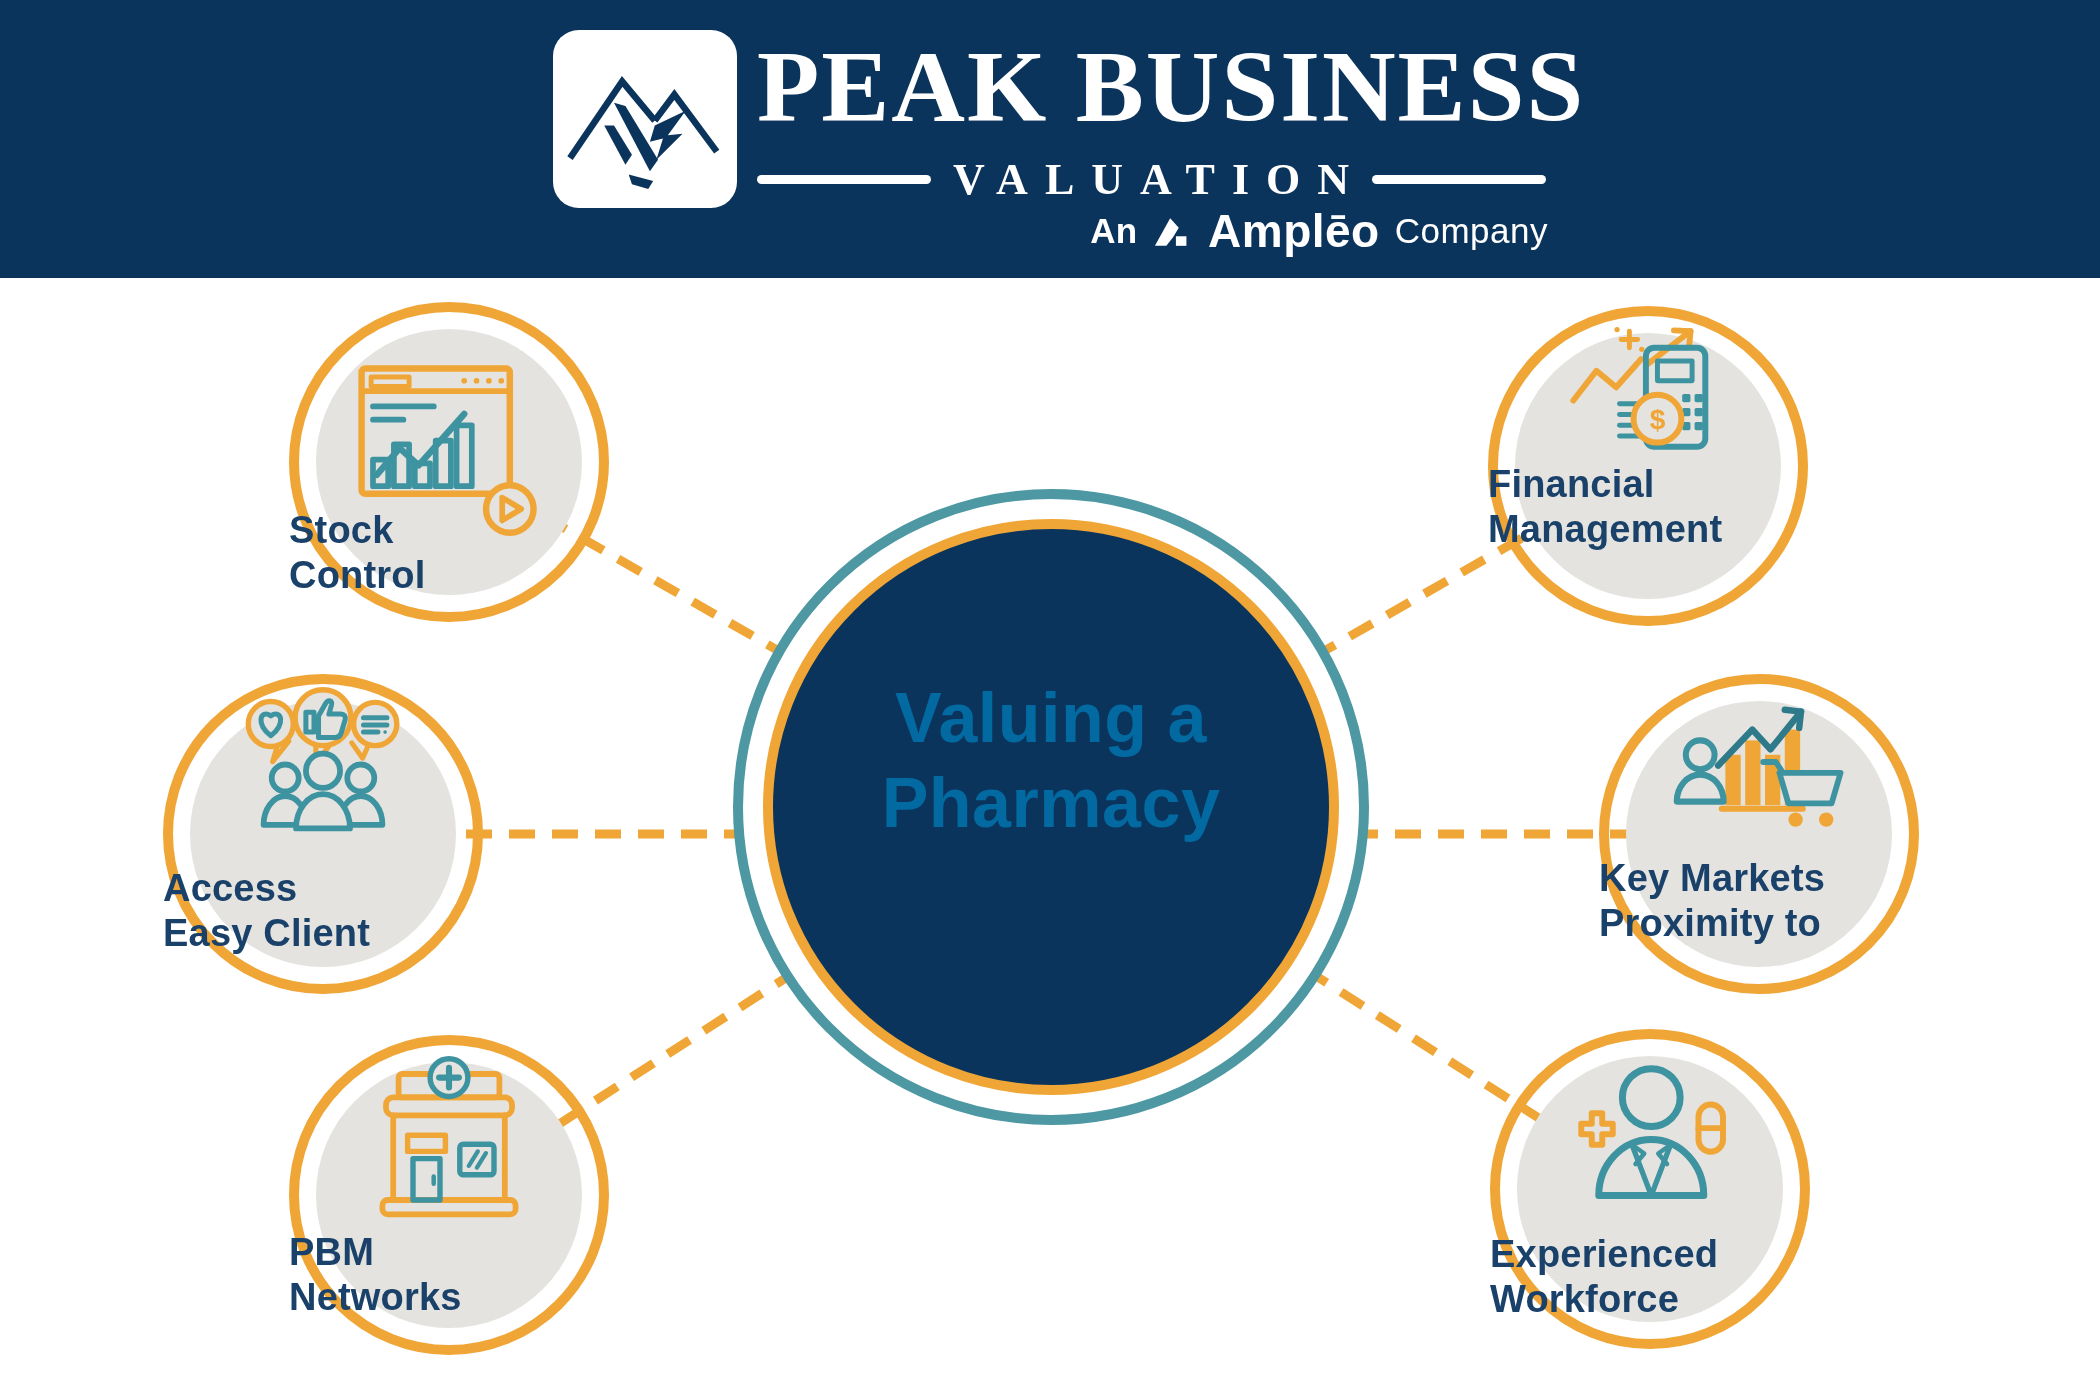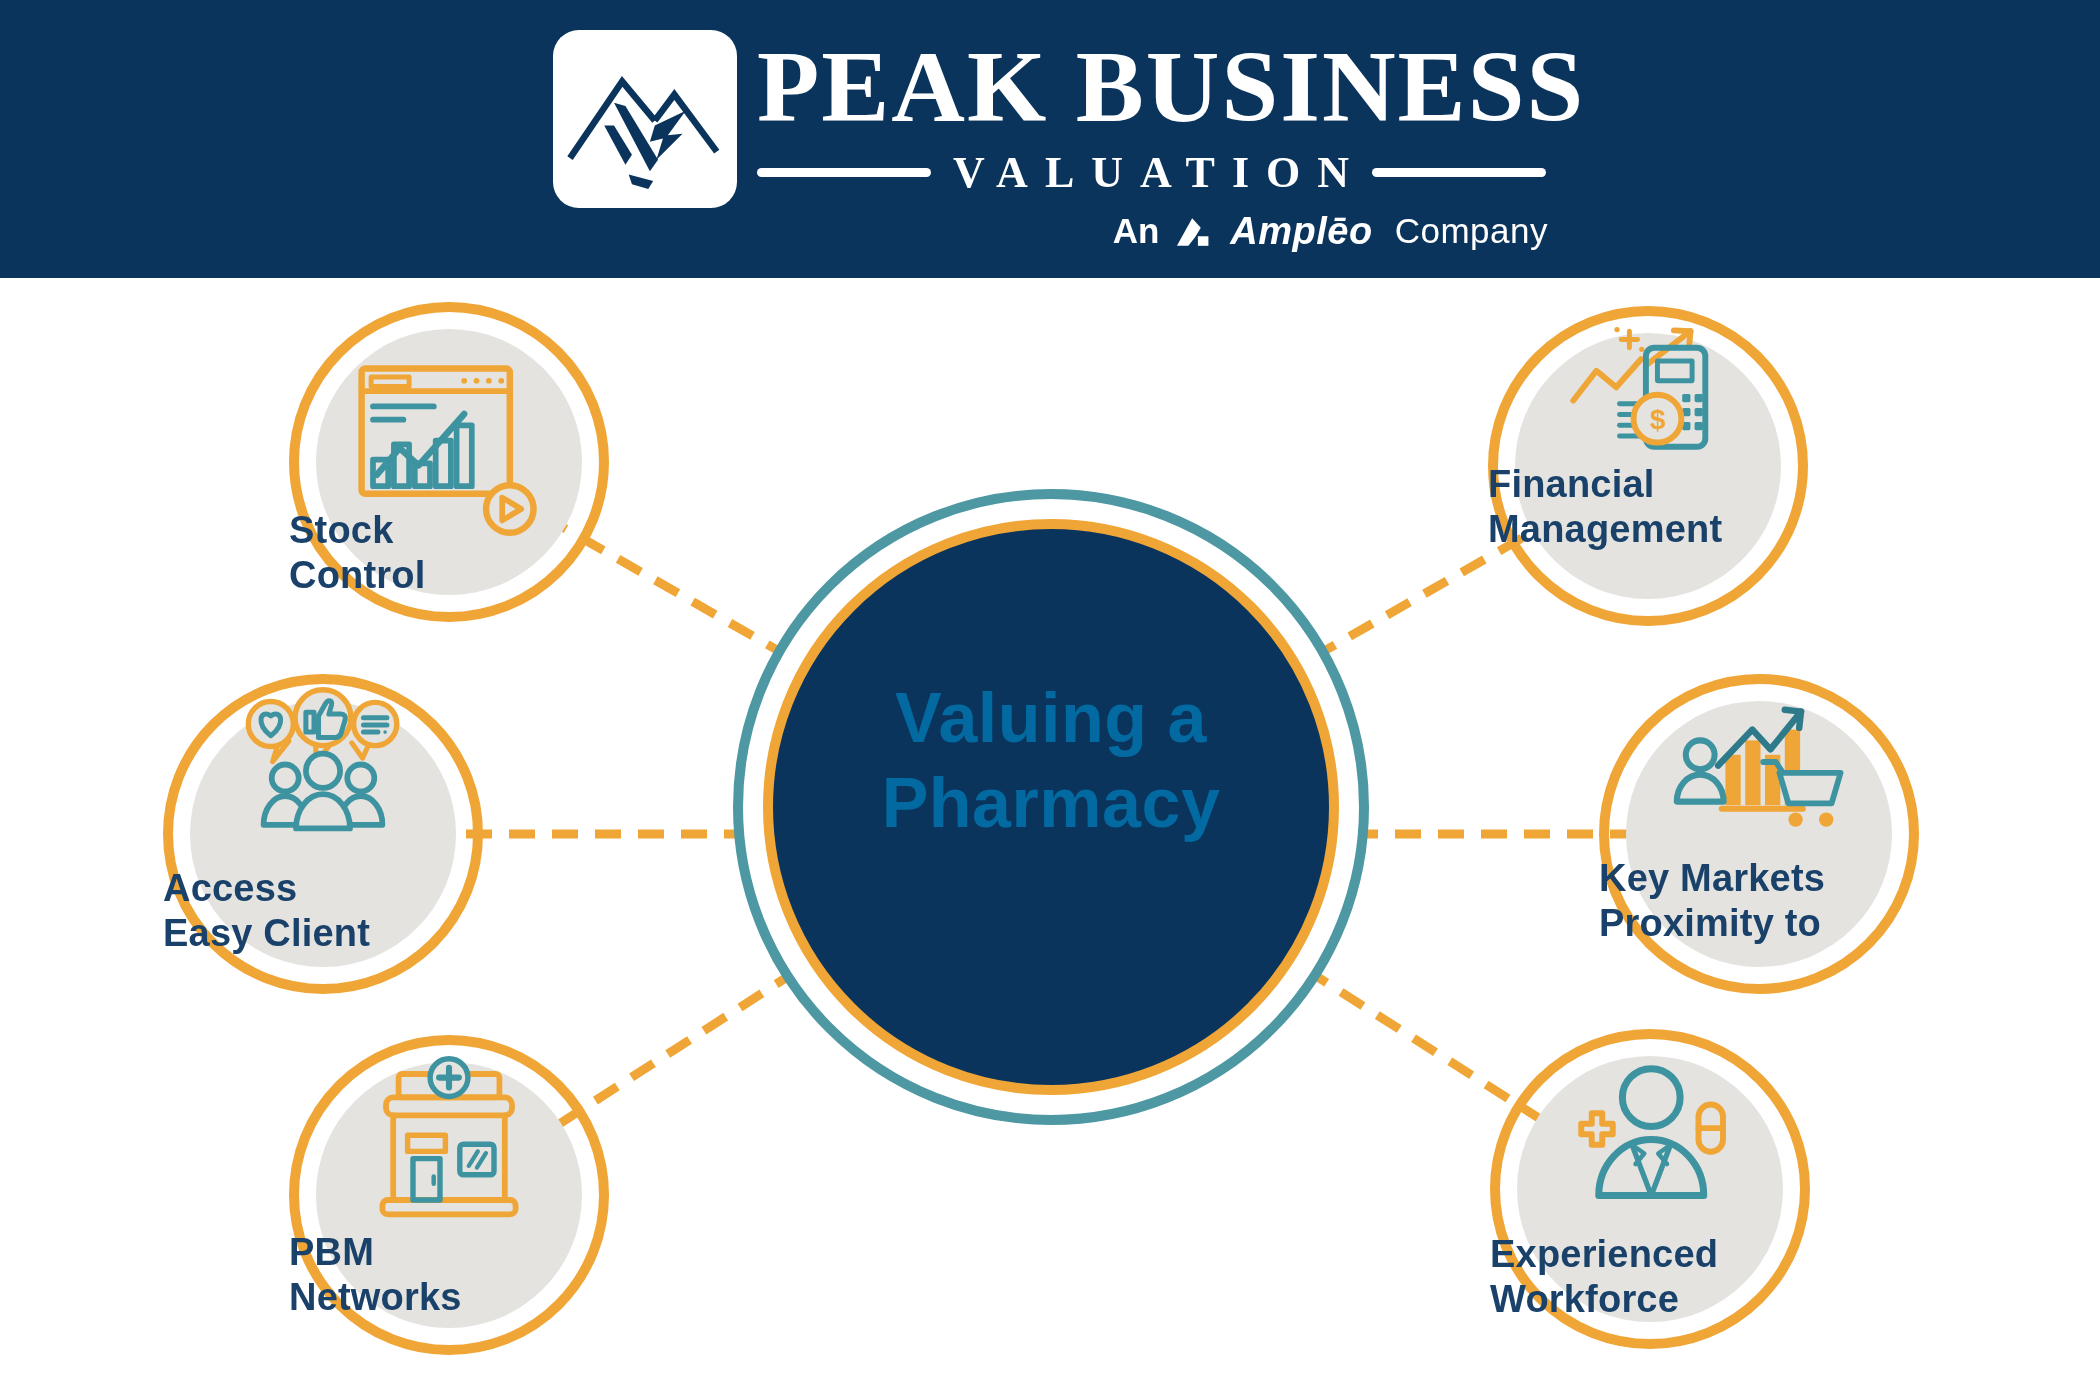--- a/index.html
+++ b/index.html
@@ -5,28 +5,28 @@
   html,body{margin:0;padding:0;background:#ffffff;}
   .canvas{position:relative;width:2100px;height:1400px;background:#ffffff;overflow:hidden;
           font-family:"Liberation Sans", sans-serif;}
   
   .header-band{position:absolute;left:0;top:0;width:2100px;height:278px;background:#0B345C;z-index:5;}
   .logo-box{position:absolute;left:553px;top:30px;width:184px;height:178px;background:#ffffff;border-radius:26px;}
   .logo-box svg{position:absolute;left:10px;top:14px;}
   .brand-line1{position:absolute;left:757px;top:36px;width:800px;color:#ffffff;
                font-family:"Liberation Serif", serif;font-weight:700;font-size:102px;line-height:102px;
                letter-spacing:2px;white-space:nowrap;}
-  .valuation-row{position:absolute;left:757px;top:149px;width:789px;height:46px;display:flex;align-items:center;}
+  .valuation-row{position:absolute;left:757px;top:156px;width:789px;height:46px;display:flex;align-items:center;}
   .valuation-row .rule{flex:1;height:9px;background:#ffffff;border-radius:5px;}
   .valuation-row .val-text{color:#ffffff;font-family:"Liberation Serif", serif;font-weight:700;
                font-size:44px;letter-spacing:17px;padding:0 6px 0 22px;white-space:nowrap;}
   .ampleo-row{position:absolute;top:208px;right:552px;height:46px;display:flex;align-items:center;color:#ffffff;white-space:nowrap;}
   .ampleo-prefix{font-size:35px;font-weight:600;margin-right:16px;}
   .ampleo-glyph{margin-right:13px;display:block;}
-  .ampleo-brand{font-size:38px;font-weight:700;margin-right:22px;letter-spacing:0.5px;font-style:italic;}
+  .ampleo-brand{font-size:46px;font-weight:700;margin-right:15px;letter-spacing:0.5px;}
   .ampleo-suffix{font-size:35px;font-weight:400;letter-spacing:0.5px;}
   
   .diagram{position:absolute;left:0;top:0;z-index:1;}
   .node-label{position:absolute;width:320px;text-align:left;z-index:3;
               color:#1A4169;font-weight:700;font-size:38px;line-height:45px;letter-spacing:0.2px;}
   .center-title{position:absolute;left:751px;top:676px;width:600px;text-align:center;z-index:3;
               color:#0369a1;font-weight:700;font-size:70px;line-height:85px;letter-spacing:0.5px;}
 </style>
 </head>
 <body>

